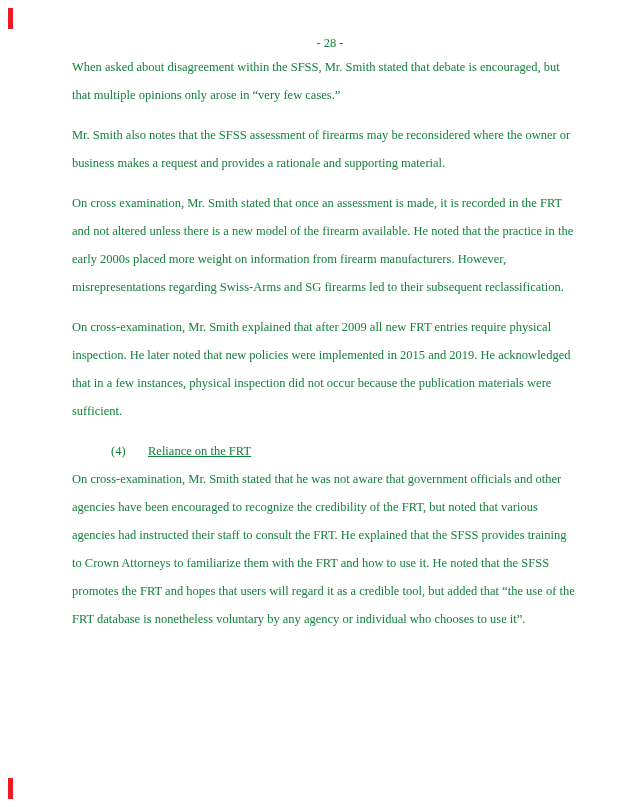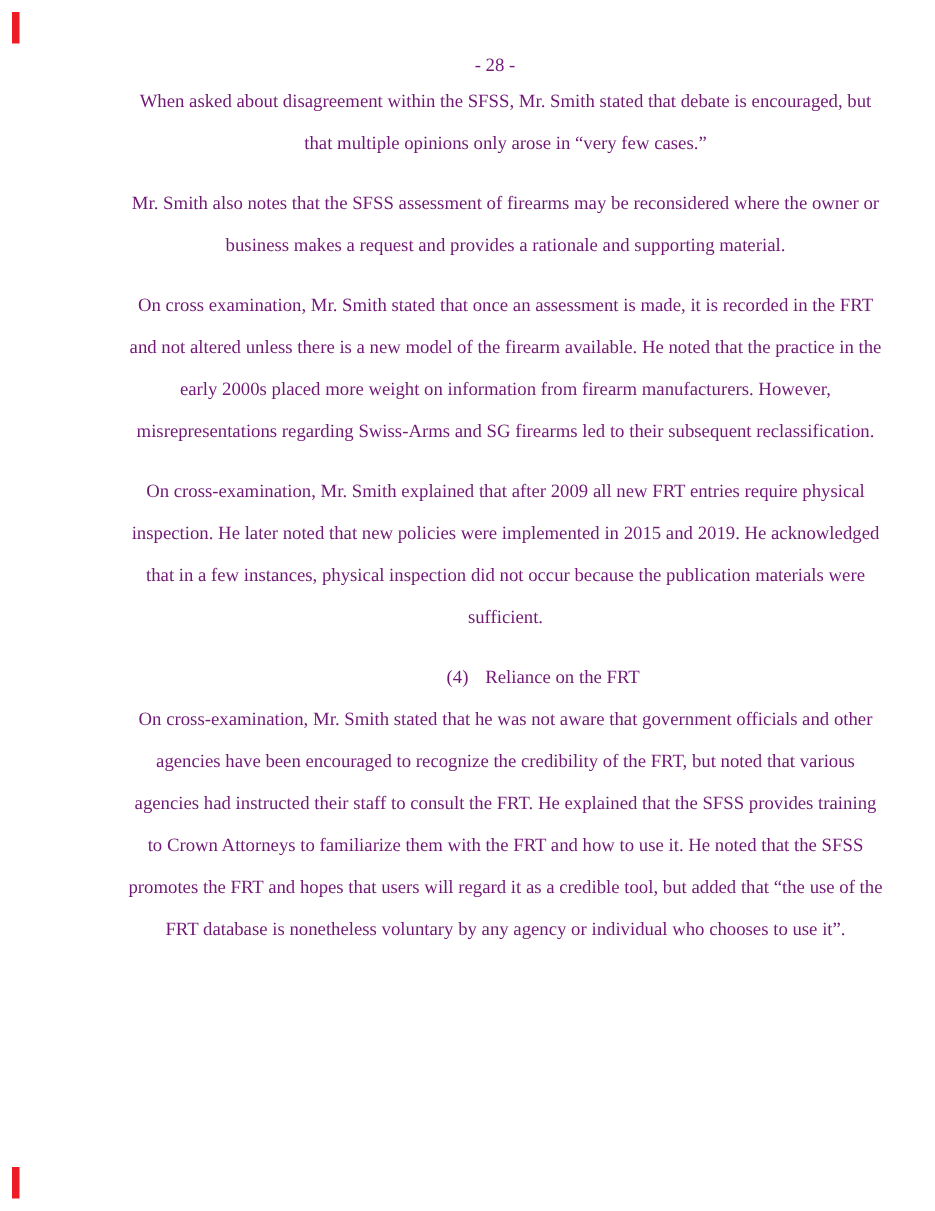--- a/index.html
+++ b/index.html
@@ -7,21 +7,21 @@
     padding: 0;
     background: #ffffff;
   }
   .page {
     position: relative;
     width: 623px;
     height: 807px;
     background: #ffffff;
     overflow: hidden;
     font-family: "Liberation Serif", serif;
-    color: #701a75;
+    color: #15803d;
   }
   .red-mark {
     position: absolute;
     left: 8px;
     width: 5px;
     height: 21px;
   }
   .red-mark.top { top: 8px; }
   .red-mark.bottom { top: 778px; }
   .page-number {
@@ -35,30 +35,30 @@
     font-size: 12.5px;
     line-height: 16px;
   }
   .content {
     position: absolute;
     left: 72px;
     top: 53px;
     width: 530px;
     font-size: 12.5px;
     line-height: 28px;
-    text-align: center;
   }
   .para {
     margin: 0 0 12px 0;
     white-space: pre;
   }
   .heading {
     margin: 0;
     padding-left: 39px;
     white-space: pre;
+    text-decoration: underline;
   }
   .h-num {
     display: inline-block;
     width: 37px;
   }
 </style>
 </head>
 <body>
 
 <div class="page">

